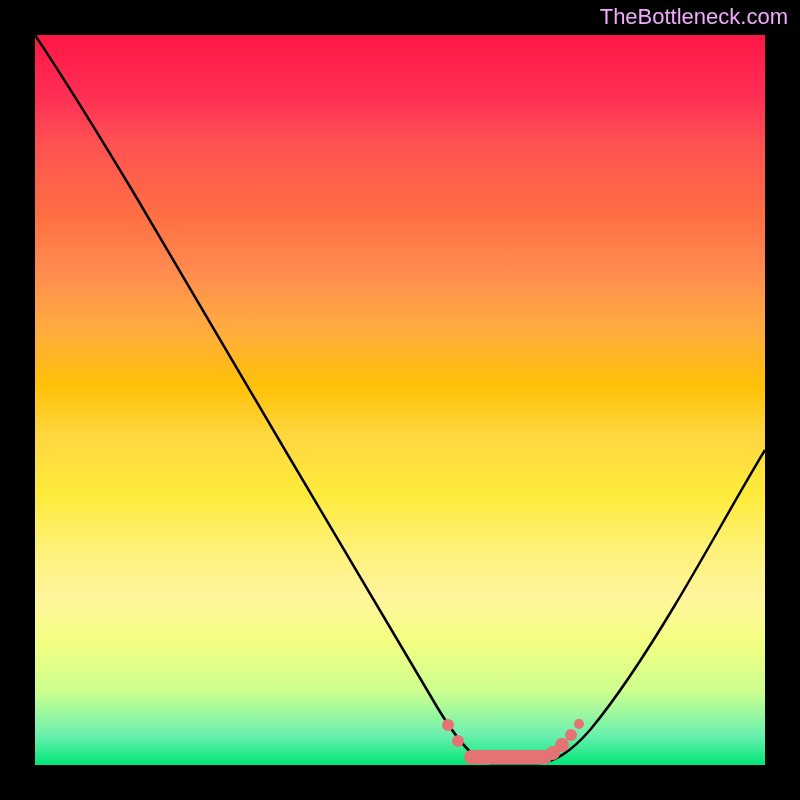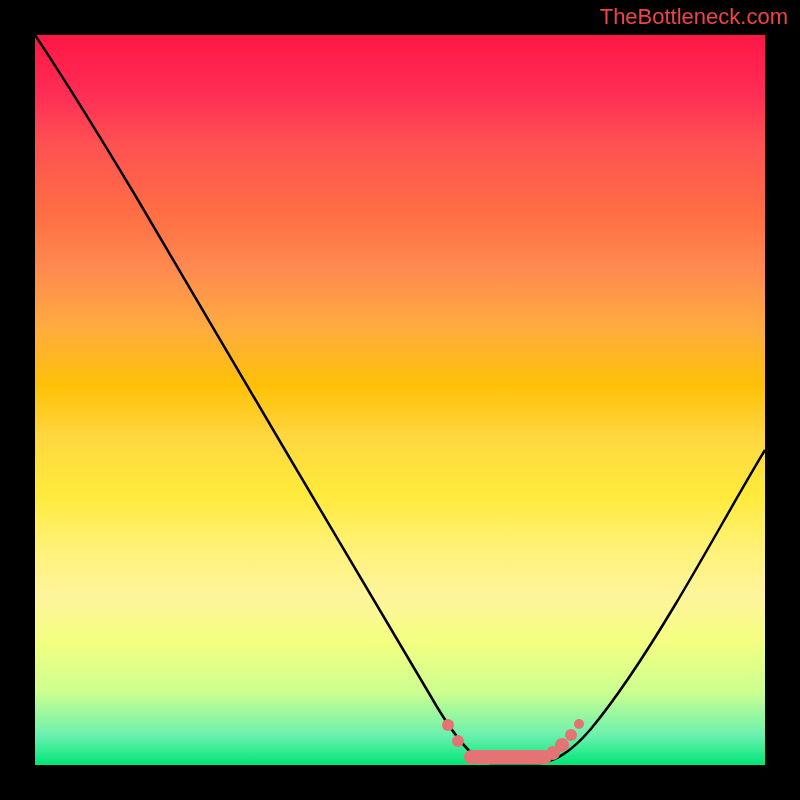--- a/index.html
+++ b/index.html
@@ -7,21 +7,21 @@
     width: 800px;
     height: 800px;
     background: #000;
     position: relative;
     overflow: hidden;
   }
   .watermark {
     position: absolute;
     top: 4px;
     right: 12px;
-    color: #ef4444;
+    color: #f0abfc;
     font-family: Arial, sans-serif;
     font-size: 22px;
     font-weight: 500;
     z-index: 10;
   }
   .plot-area {
     position: absolute;
     left: 35px;
     top: 35px;
     width: 730px;

